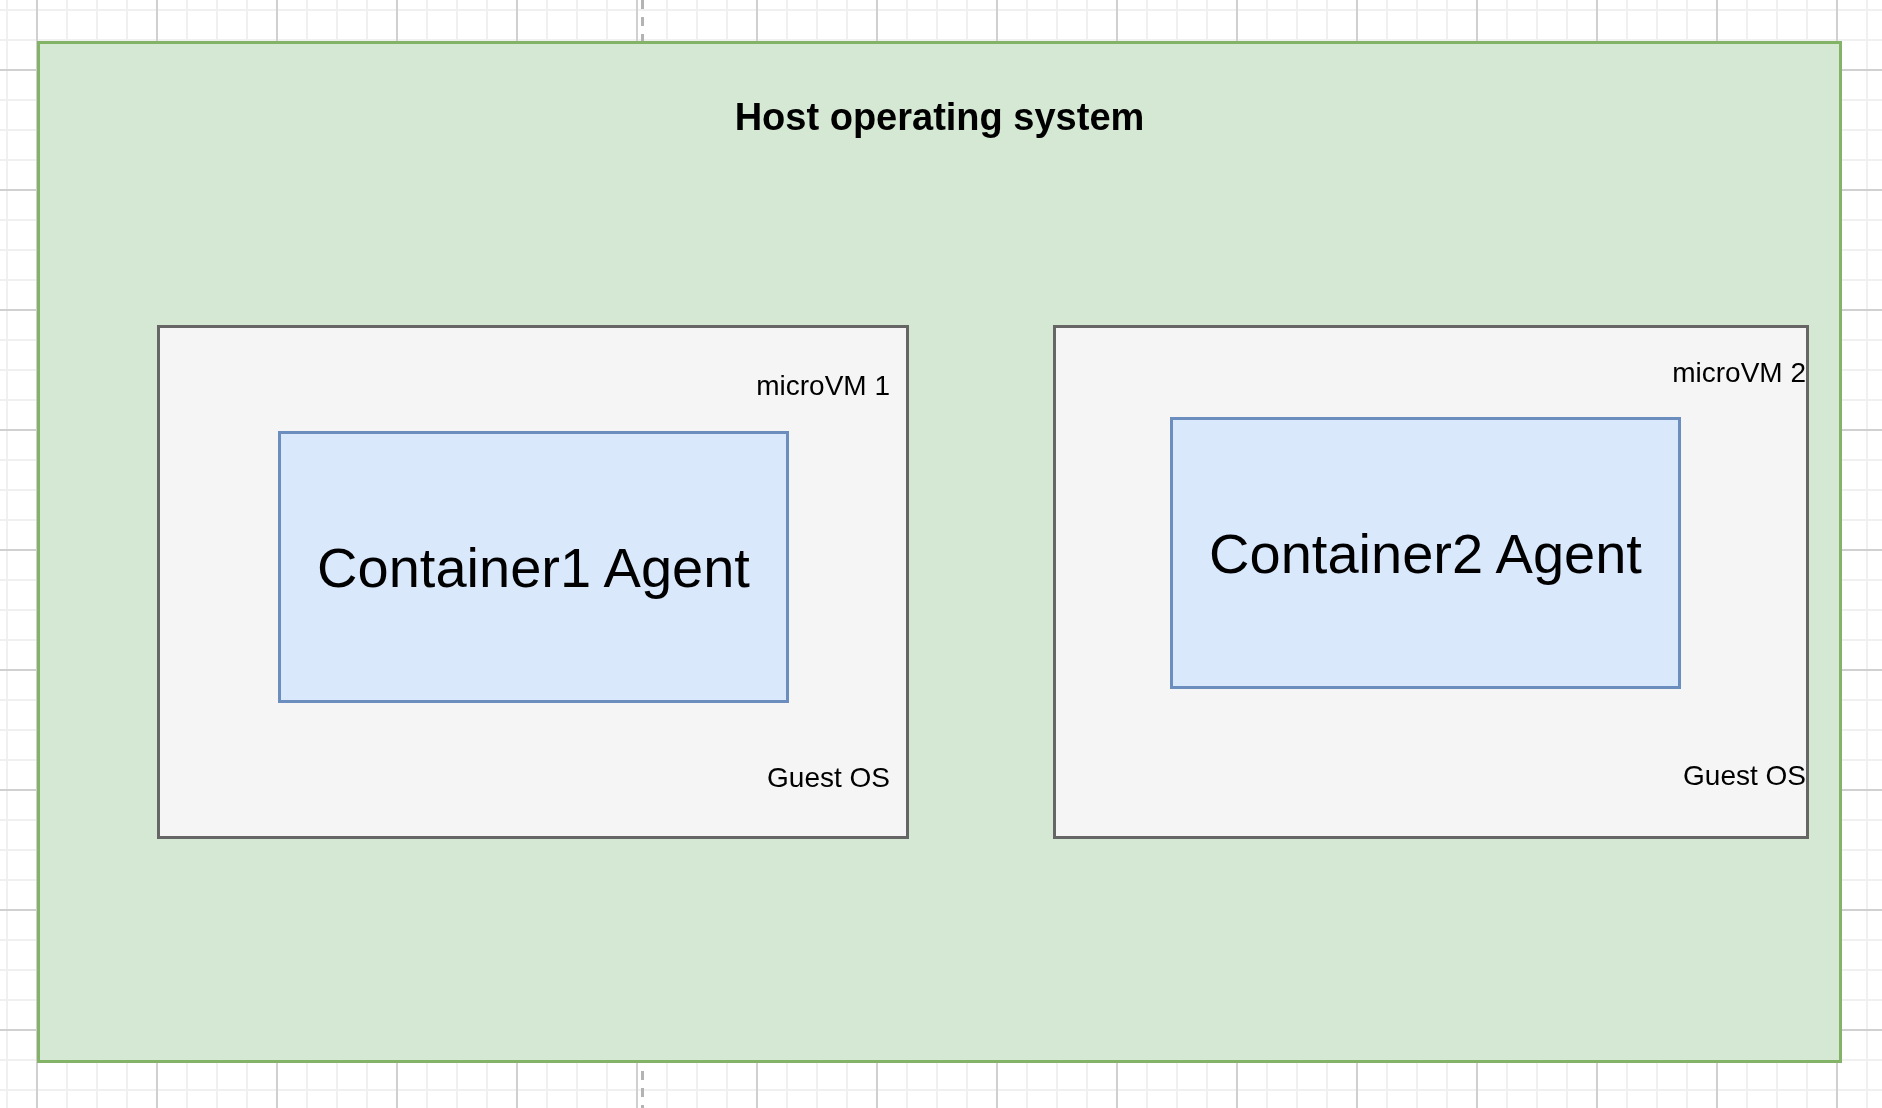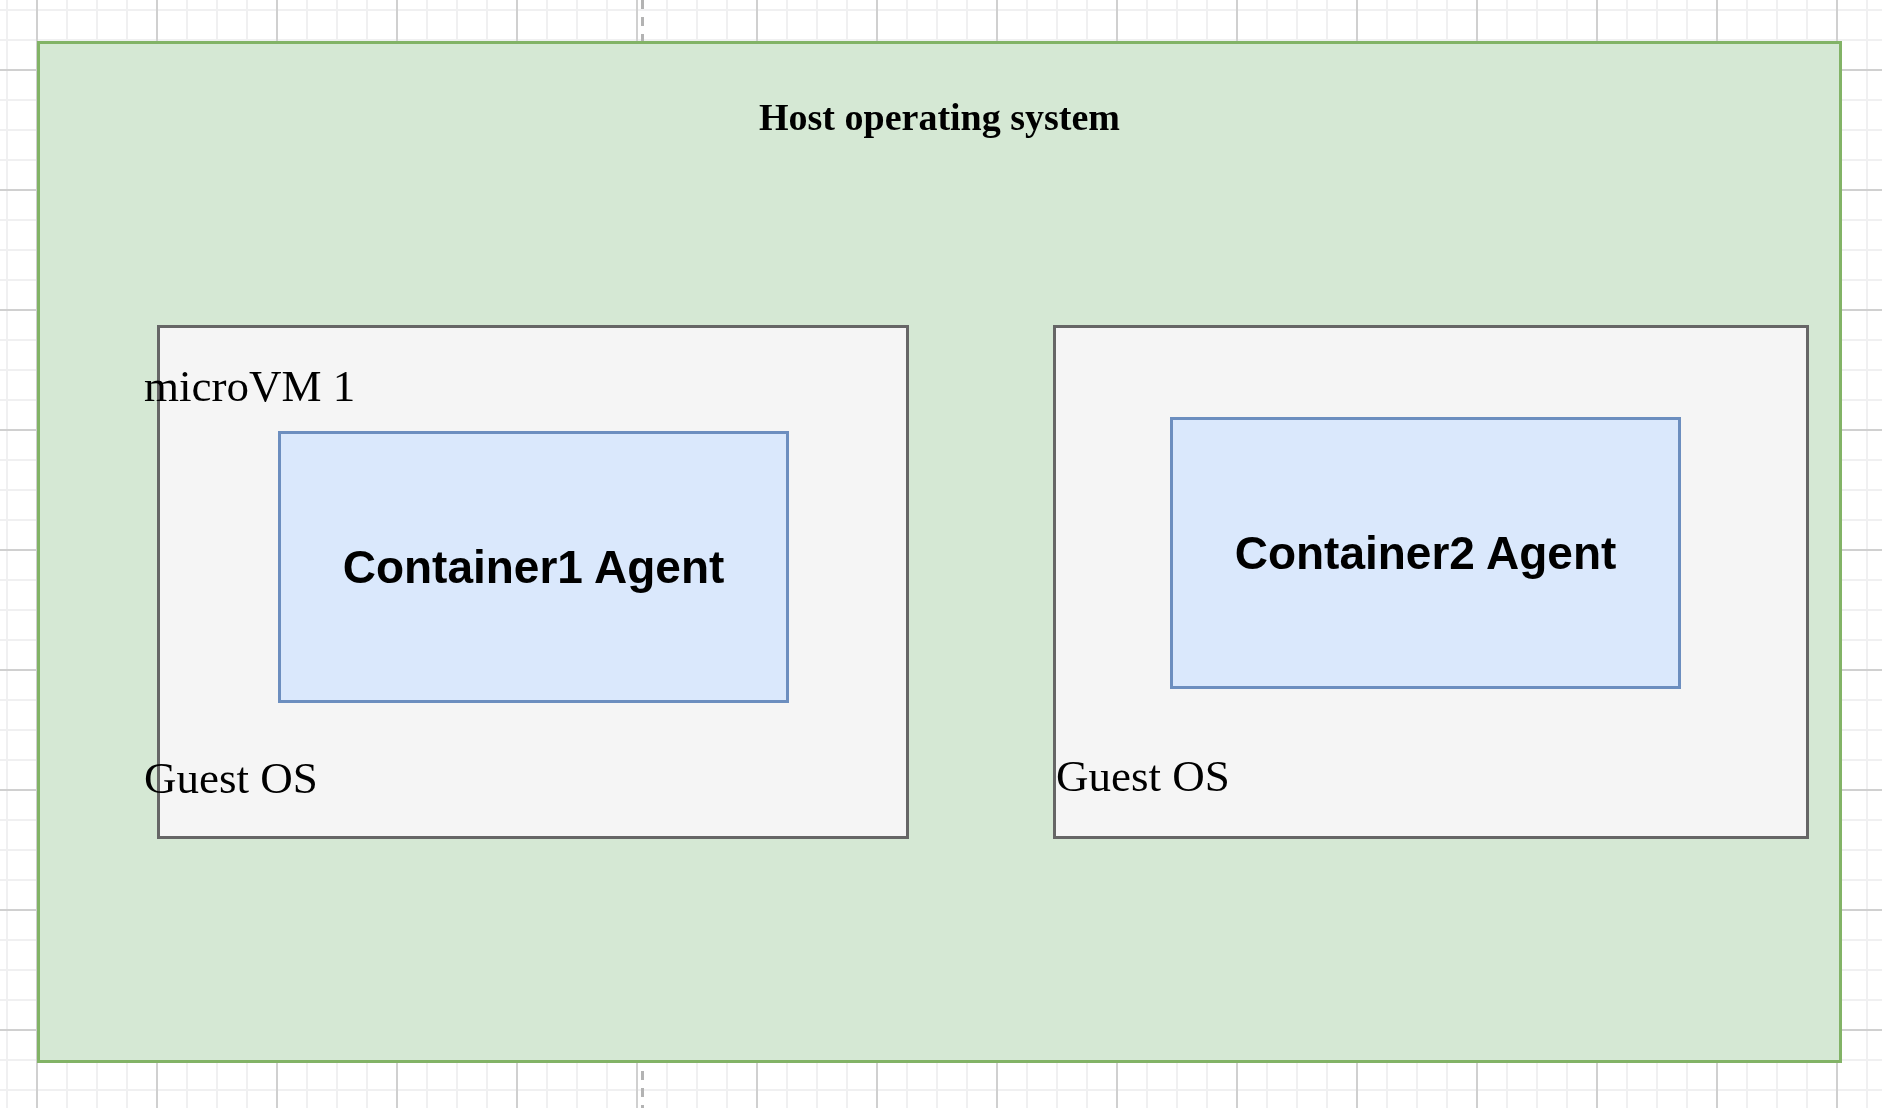--- a/index.html
+++ b/index.html
@@ -54,44 +54,42 @@
   }
   .host-title {
     position: absolute;
     left: 0; right: 0;
     top: 50px;
     text-align: center;
     font-size: 38px;
     font-weight: 700;
     line-height: 46px;
     white-space: nowrap;
-    font-family: Liberation Serif, serif;
   }
 
   
   .vm-box {
     position: absolute;
     background: #f5f5f5;
     border: 3px solid #666666;
     box-sizing: border-box;
     width: 752px;
     height: 514px;
     top: 281px;
   }
   .vm-box.vm1 { left: 117px; }
   .vm-box.vm2 { left: 1013px; width: 756px; }
 
   .vm-label, .guest-label {
     position: absolute;
     left: 0; right: 0;
-    text-align: left;
-    font-size: 45px;
+    text-align: right;
+    font-size: 28px;
     line-height: 46px;
     white-space: nowrap;
-    font-family: Liberation Serif, serif;
   }
   
   .vm1 .vm-label   { top: 35px;  left: -16px; right: 16px; }
   .vm1 .guest-label{ top: 427px; left: -16px; right: 16px; }
   .vm2 .vm-label   { top: 22px; }
   .vm2 .guest-label{ top: 425px; }
 
   
   .agent-box {
     position: absolute;
@@ -100,22 +98,22 @@
     box-sizing: border-box;
     width: 511px;
     height: 272px;
     display: flex;
     align-items: center;
     justify-content: center;
   }
   .vm1 .agent-box { left: 118px; top: 103px; }
   .vm2 .agent-box { left: 114px; top: 89px; }
   .agent-label {
-    font-size: 46px;
-    font-weight: 700;
+    font-size: 56px;
+    font-weight: 400;
     white-space: nowrap;
   }
 </style>
 </head>
 <body>
 
 <div class="canvas-grid"></div>
 <div class="page-boundary"></div>
 
 <div class="host-box">
@@ -123,18 +121,19 @@
 
   <div class="vm-box vm1">
     <div class="vm-label">microVM 1</div>
     <div class="agent-box">
       <div class="agent-label">Container1 Agent</div>
     </div>
     <div class="guest-label">Guest OS</div>
   </div>
 
   <div class="vm-box vm2">
+    <div class="vm-label">microVM 2</div>
     <div class="agent-box">
       <div class="agent-label">Container2 Agent</div>
     </div>
     <div class="guest-label">Guest OS</div>
   </div>
 </div>
 
 </body></html>

